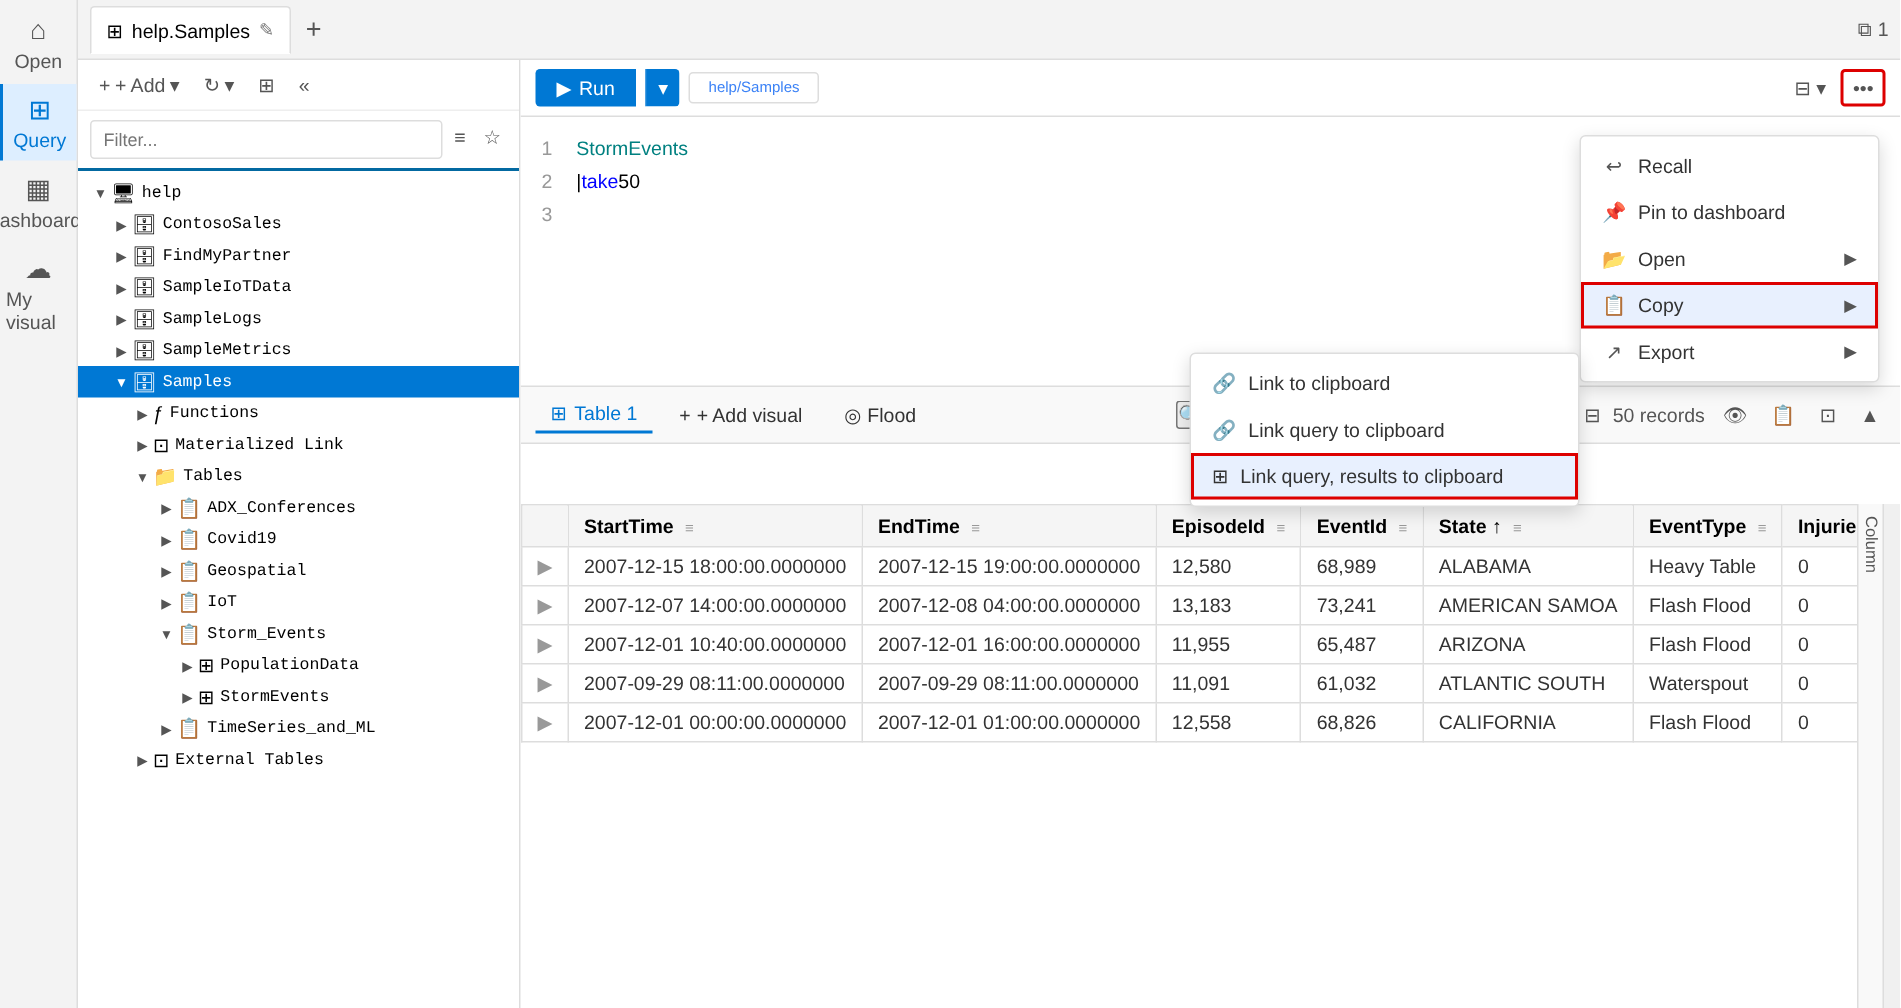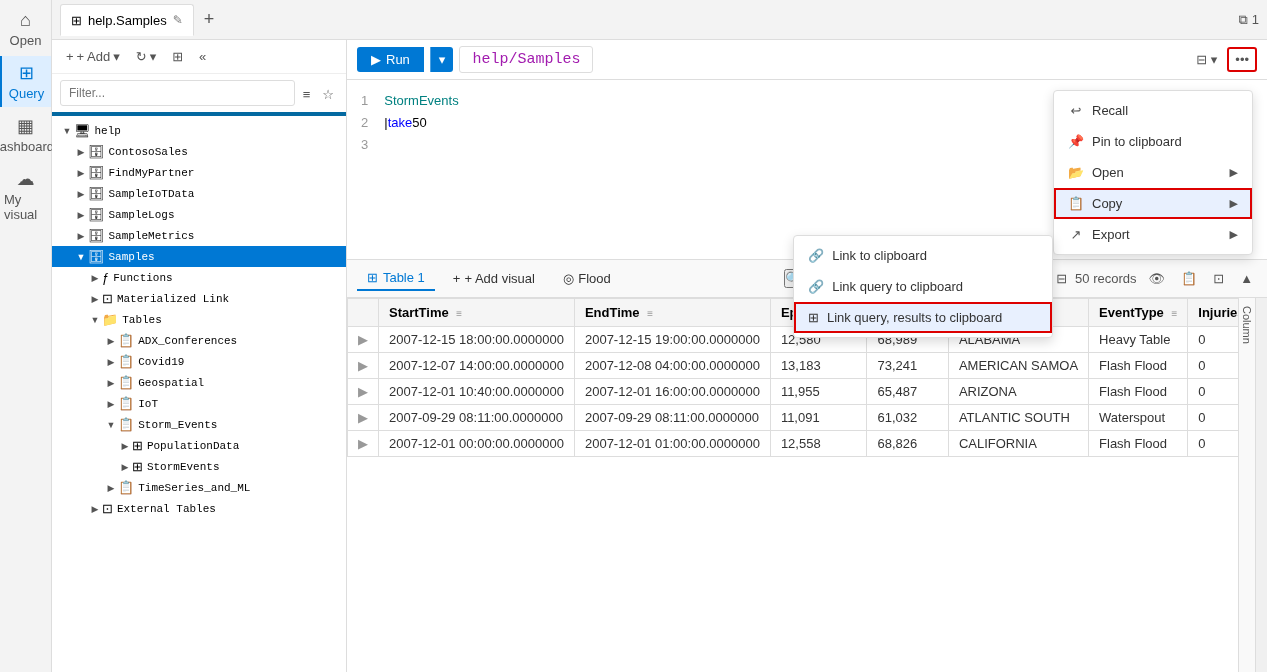--- a/index.html
+++ b/index.html
@@ -29,21 +29,21 @@
     .tree-item .icon { margin-right: 4px; font-size: 13px; }
     .tree-item .label { font-size: 11px; font-family: Liberation Mono, monospace; }
 
     
     .content-area { flex: 1; display: flex; flex-direction: column; overflow: hidden; position: relative; }
 
     
     .query-toolbar { display: flex; align-items: center; gap: 6px; padding: 6px 10px; border-bottom: 1px solid #ddd; background: #fff; }
     .btn-run { display: flex; align-items: center; background: #0078d4; color: #fff; border: none; border-radius: 3px 0 0 3px; padding: 5px 14px; cursor: pointer; font-size: 13px; gap: 5px; }
     .btn-run-dropdown { background: #0078d4; color: #fff; border: none; border-left: 1px solid rgba(255,255,255,0.3); border-radius: 0 3px 3px 0; padding: 5px 8px; cursor: pointer; }
-    .tab-path { padding: 4px 12px; border: 1px solid #ddd; border-radius: 3px; font-size: 15px; color: #a21caf; font-family: Liberation Mono, monospace; }
+    .tab-path { padding: 4px 12px; border: 1px solid #ddd; border-radius: 3px; font-size: 10px; color: #3b82f6; }
     .toolbar-right { margin-left: auto; display: flex; align-items: center; gap: 6px; }
     .icon-btn { background: none; border: none; cursor: pointer; color: #555; padding: 4px; border-radius: 3px; display: flex; align-items: center; }
     .more-btn { background: none; border: 2px solid #d00; border-radius: 3px; cursor: pointer; color: #555; padding: 3px 6px; display: flex; align-items: center; }
 
     
     .editor { flex: 0 0 180px; padding: 10px 14px; font-family: 'Courier New', monospace; font-size: 13px; background: #fff; border-bottom: 1px solid #ddd; position: relative; }
     .line-num { color: #999; margin-right: 16px; user-select: none; }
     .editor-line { display: flex; align-items: baseline; line-height: 22px; }
     .kw-blue { color: #0000ff; }
     .kw-teal { color: #008080; }
@@ -134,21 +134,21 @@
             <span>↻</span>
             <span>▾</span>
           </button>
           <button>
             <span>⊞</span>
           </button>
           <button>
             <span>«</span>
           </button>
         </div>
-        <div style="display:flex;align-items:flex-end;gap:4px;padding:6px 8px;border-bottom:4px solid #0369a1;">
+        <div style="display:flex;align-items:flex-start;gap:4px;padding:6px 8px;border-bottom:2px solid #0369a1;">
           <input class="filter-input" placeholder="Filter..." style="">
           <button class="icon-btn">≡</button>
           <button class="icon-btn">☆</button>
         </div>
         <div class="tree">
 
           <div class="tree-item" style="padding-left:8px;">
             <span class="chevron">▼</span>
             <span class="icon">🖥</span>
             <span class="label">help</span>
@@ -325,21 +325,21 @@
               <span style="color:#ddd;">|</span>
               <span>⊟</span>
               <span>50 records</span>
               <button class="icon-btn">👁</button>
               <button class="icon-btn">📋</button>
               <button class="icon-btn">⊡</button>
               <button class="icon-btn">▲</button>
             </div>
           </div>
 
-          <div style="display:flex;flex:1;overflow:hidden;">
+          <div style="display:flex;flex:1;overflow:hidden;margin-top:40px;">
             <div class="data-table-wrap">
               <table>
                 <thead>
                   <tr>
                     <th></th>
                     <th>StartTime <span class="sort-icon">≡</span></th>
                     <th>EndTime <span class="sort-icon">≡</span></th>
                     <th>EpisodeId <span class="sort-icon">≡</span></th>
                     <th>EventId <span class="sort-icon">≡</span></th>
                     <th>State ↑ <span class="sort-icon">≡</span></th>
@@ -409,21 +409,21 @@
 
         <div class="dropdown-overlay">
 
           <div class="menu-panel" style="top:50px; right:14px; width:200px;">
             <div class="menu-item">
               <span class="mi-icon">↩</span>
               <span>Recall</span>
             </div>
             <div class="menu-item">
               <span class="mi-icon">📌</span>
-              <span>Pin to clipboard</span>
+              <span>Pin to dashboard</span>
             </div>
             <div class="menu-item">
               <span class="mi-icon">📂</span>
               <span>Open</span>
               <span class="mi-arrow">▶</span>
             </div>
             <div class="menu-item highlighted">
               <span class="mi-icon">📋</span>
               <span>Copy</span>
               <span class="mi-arrow">▶</span>

